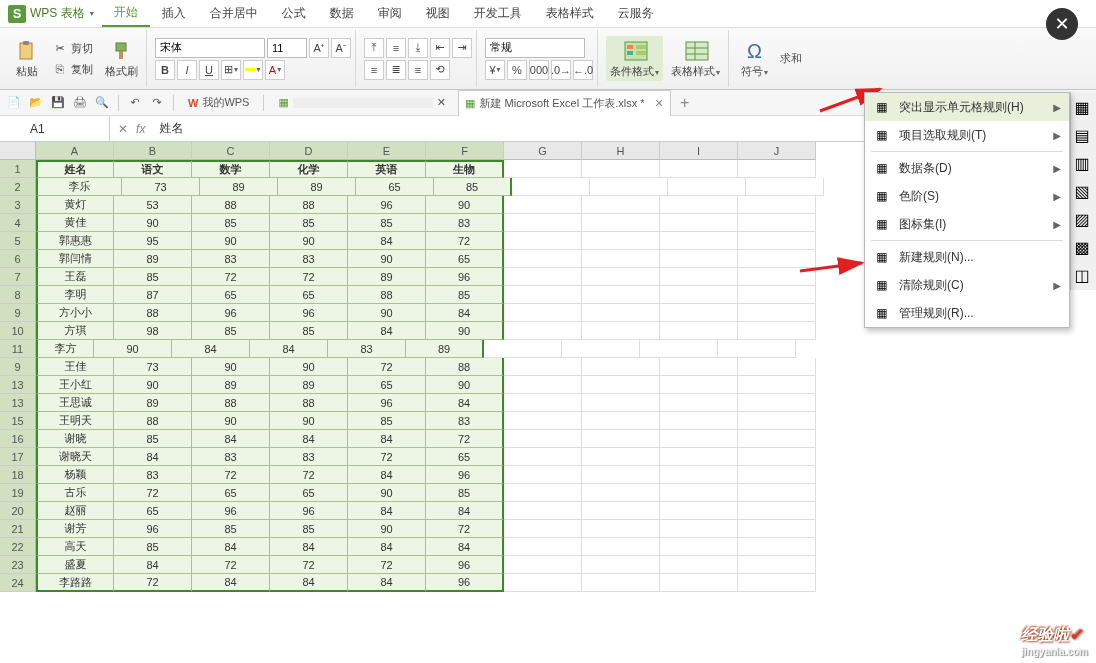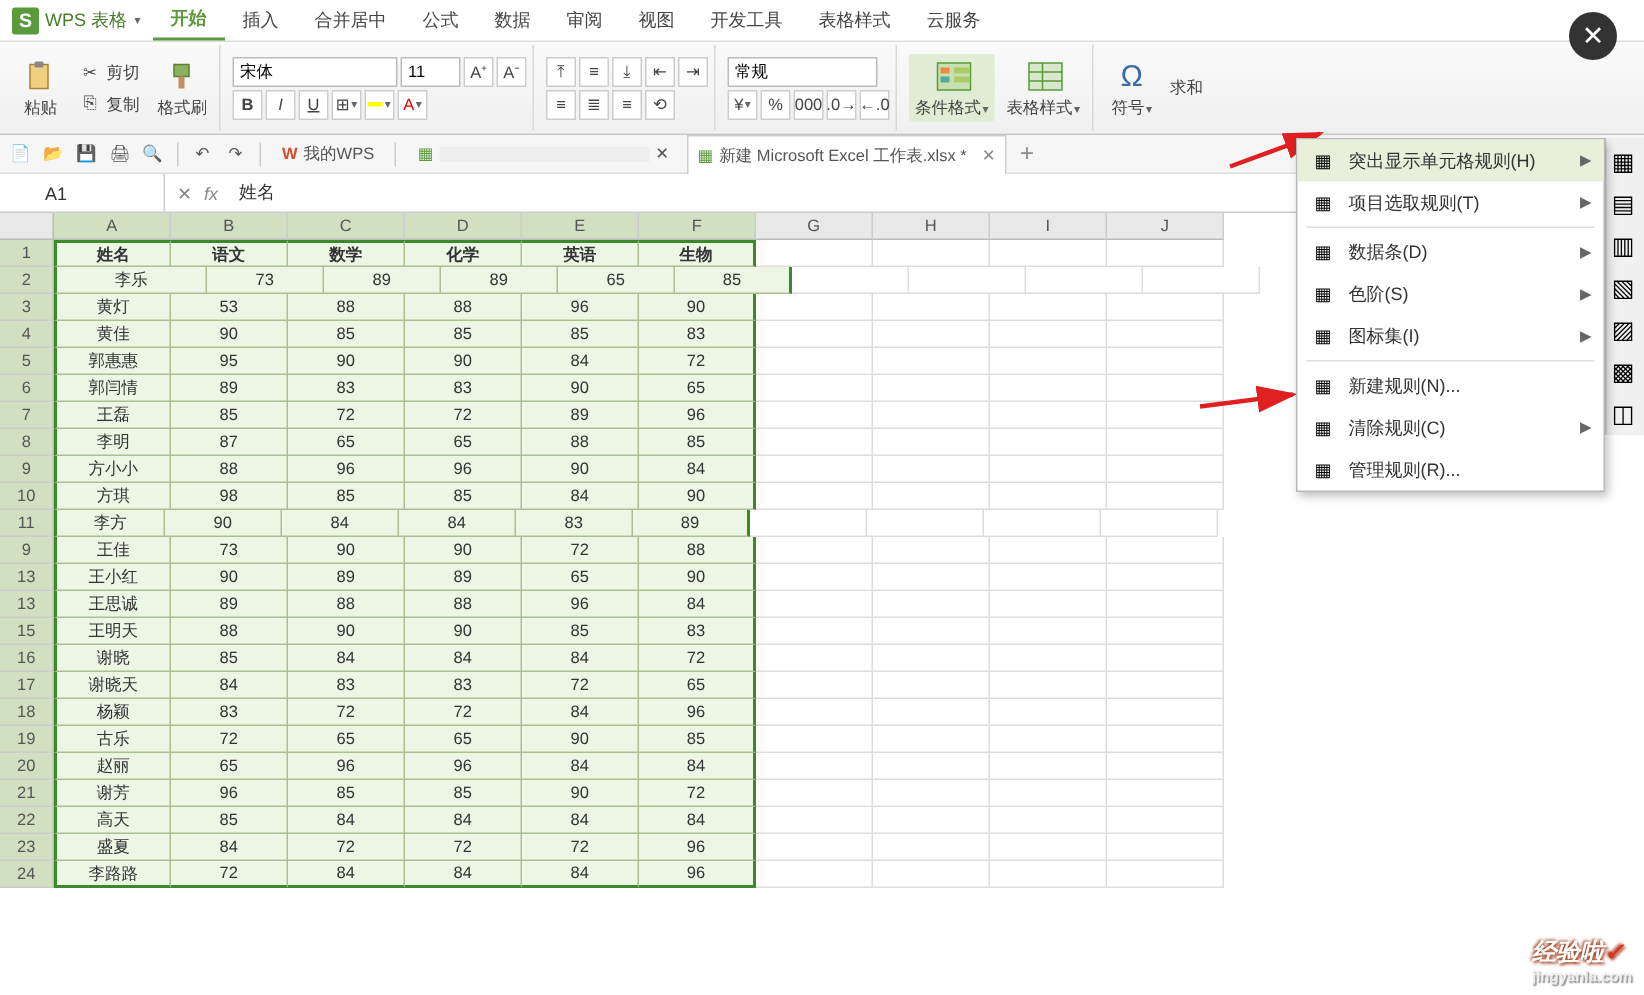--- a/index.html
+++ b/index.html
@@ -4,21 +4,21 @@
 <style>
 * { margin: 0; padding: 0; box-sizing: border-box; font-family: "Microsoft YaHei", Arial, sans-serif; }
 body { width: 1096px; height: 663px; overflow: hidden; background: #fff; position: relative; }
 
 
 .titlebar { display: flex; align-items: center; height: 28px; background: #fff; border-bottom: 1px solid #ddd; }
 .app-badge { display: flex; align-items: center; gap: 4px; padding: 0 8px; height: 100%; color: #4a7b2a; font-size: 12px; }
 .app-badge .s { background: #5a9a3a; color: #fff; width: 18px; height: 18px; display: flex; align-items: center; justify-content: center; border-radius: 2px; font-weight: bold; font-size: 13px; }
 .menu-tabs { display: flex; height: 100%; }
 .menu-tab { padding: 0 12px; font-size: 12px; color: #444; display: flex; align-items: center; cursor: pointer; }
-.menu-tab.active { color: #5a9a3a; border-bottom: 2px solid #5a9a3a; font-weight: bold; }
+.menu-tab.active { color: #5a9a3a; border-bottom: 2px solid #5a9a3a; font-weight: normal; }
 .close-circle { position: absolute; right: 18px; top: 8px; width: 32px; height: 32px; background: #333; border-radius: 50%; color: #fff; display: flex; align-items: center; justify-content: center; font-size: 18px; cursor: pointer; }
 
 
 .ribbon { height: 62px; background: linear-gradient(#fafafa, #f0f0f0); border-bottom: 1px solid #c5c5c5; display: flex; align-items: stretch; padding: 2px 6px; gap: 4px; font-size: 11px; color: #444; }
 .ribbon-group { display: flex; align-items: center; gap: 4px; padding: 0 4px; border-right: 1px solid #d8d8d8; }
 .ribbon-group.noborder { border-right: none; }
 .rbtn { display: flex; flex-direction: column; align-items: center; justify-content: center; padding: 2px 4px; cursor: pointer; border-radius: 2px; }
 .rbtn .ico { width: 26px; height: 26px; display: flex; align-items: center; justify-content: center; }
 .rbtn-sm { display: flex; align-items: center; gap: 3px; padding: 2px 4px; cursor: pointer; font-size: 11px; }
 .rbtn-sm .ico { width: 16px; height: 16px; display: flex; align-items: center; justify-content: center; }
@@ -293,21 +293,21 @@
         <div class="cell data hdr sel-border-t" style="width:78px">化学</div>
         <div class="cell data hdr sel-border-t" style="width:78px">英语</div>
         <div class="cell data hdr sel-border-t sel-border-r" style="width:78px">生物</div>
         <div class="cell" style="width:78px"></div>
         <div class="cell" style="width:78px"></div>
         <div class="cell" style="width:78px"></div>
         <div class="cell" style="width:78px"></div>
       </div>
       <div class="row">
         <div class="rowhdr sel">2</div>
-        <div class="cell data sel-border-l" style="width:102px">李乐</div>
+        <div class="cell data sel-border-l" style="width:86px">李乐</div>
         <div class="cell data" style="width:78px">73</div>
         <div class="cell data" style="width:78px">89</div>
         <div class="cell data" style="width:78px">89</div>
         <div class="cell data" style="width:78px">65</div>
         <div class="cell data sel-border-r" style="width:78px">85</div>
         <div class="cell" style="width:78px"></div>
         <div class="cell" style="width:78px"></div>
         <div class="cell" style="width:78px"></div>
         <div class="cell" style="width:78px"></div>
       </div>
@@ -410,21 +410,21 @@
         <div class="cell data" style="width:78px">85</div>
         <div class="cell data" style="width:78px">84</div>
         <div class="cell data sel-border-r" style="width:78px">90</div>
         <div class="cell" style="width:78px"></div>
         <div class="cell" style="width:78px"></div>
         <div class="cell" style="width:78px"></div>
         <div class="cell" style="width:78px"></div>
       </div>
       <div class="row">
         <div class="rowhdr sel">11</div>
-        <div class="cell data sel-border-l" style="width:74px">李方</div>
+        <div class="cell data sel-border-l" style="width:58px">李方</div>
         <div class="cell data" style="width:78px">90</div>
         <div class="cell data" style="width:78px">84</div>
         <div class="cell data" style="width:78px">84</div>
         <div class="cell data" style="width:78px">83</div>
         <div class="cell data sel-border-r" style="width:78px">89</div>
         <div class="cell" style="width:78px"></div>
         <div class="cell" style="width:78px"></div>
         <div class="cell" style="width:78px"></div>
         <div class="cell" style="width:78px"></div>
       </div>

